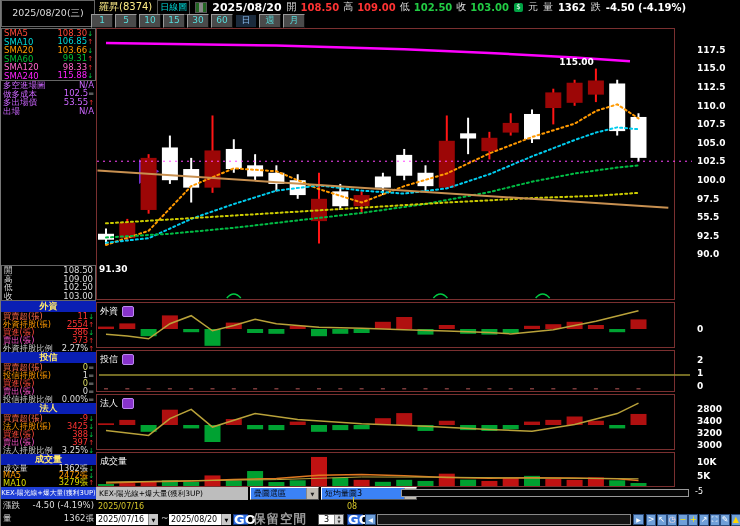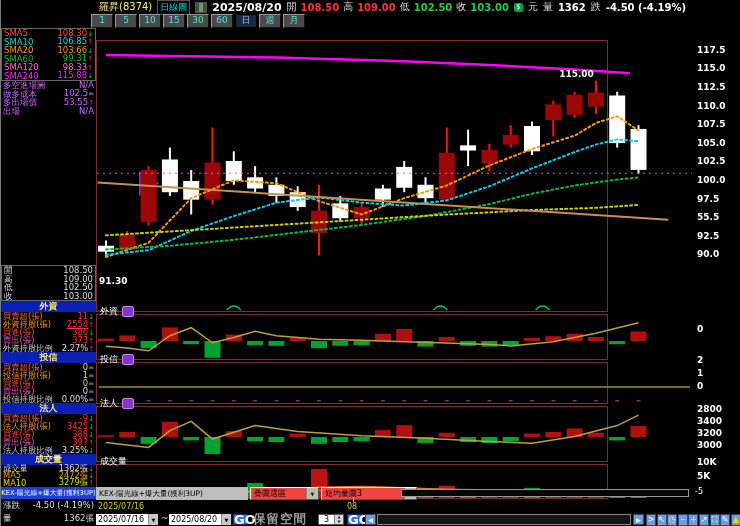--- a/index.html
+++ b/index.html
@@ -31,28 +31,28 @@
   .srow{display:flex;justify-content:space-between;align-items:center;font-size:8.5px;height:8.6px;line-height:8.6px;padding:0 2px;white-space:nowrap;}
   .sec{height:51px;}
   .sec-hd{height:11px;background:#0a1fb4;color:#ffe96a;font-size:9px;line-height:11px;text-align:center;font-weight:bold;}
   .sec .srow{height:8px;line-height:8px;font-size:8.3px;}
   .sec-vol{height:33px;}
   .sec-vol .srow{height:7.3px;line-height:7.3px;}
   #kex-box{height:39px;}
   #kex-header{height:12px;background:#1e3ed6;color:#fff;font-size:6.8px;line-height:12px;text-align:center;white-space:nowrap;overflow:hidden;}
   #kex-rows .srow{height:13px;line-height:13px;font-size:8.5px;color:#ddd;}
   
-  .pnl{position:absolute;left:95px;width:512px;border:1px solid #7a3030;box-sizing:border-box;background:#000;margin-top:12px;}
+  .pnl{position:absolute;left:95px;width:579px;border:1px solid #7a3030;box-sizing:border-box;background:#000;}
   #main-chart{top:28px;height:272px;}
   .pnl-label{position:absolute;color:#fff;font-size:9px;display:flex;gap:4px;align-items:center;z-index:5;}
   .badge{display:inline-block;width:10px;height:9px;background:#8833cc;border:1px solid #bb88ee;border-radius:2px;}
   .yax{position:absolute;left:696px;width:42px;color:#fff;font-size:9px;font-weight:bold;white-space:nowrap;}
   
   #ba-kexname{position:absolute;left:95px;top:487px;width:152px;height:13px;background:#bdbdbd;color:#000;font-size:7.5px;line-height:13px;padding-left:3px;box-sizing:border-box;white-space:nowrap;overflow:hidden;}
-  .combo{position:absolute;top:487px;height:13px;background:#ef4444;border:1px solid #fff;border-right-color:#555;border-bottom-color:#555;box-sizing:border-box;display:flex;align-items:center;justify-content:space-between;font-size:8px;color:#000;padding-left:3px;white-space:nowrap;}
+  .combo{position:absolute;top:487px;height:13px;background:#3b82f6;border:1px solid #fff;border-right-color:#555;border-bottom-color:#555;box-sizing:border-box;display:flex;align-items:center;justify-content:space-between;font-size:8px;color:#000;padding-left:3px;white-space:nowrap;}
   .combo .caret{width:11px;height:100%;background:#c0bcb4;border-left:1px solid #888;font-size:5px;display:flex;align-items:center;justify-content:center;color:#222;}
   #combo1{left:249px;width:69px;}
   #combo2{left:320px;width:96px;}
   #top-slider{position:absolute;left:400px;top:489px;width:288px;height:8px;background:#060606;border:1px solid #999;box-sizing:border-box;}
   #slider-val{position:absolute;left:694px;top:487px;color:#fff;font-size:8px;}
   .xlab{position:absolute;top:502px;color:#d6c62a;font-size:8px;}
   #xlab-start{left:97px;}
   #xlab-month{left:346px;}
   #xtick{position:absolute;left:352px;top:497px;width:1px;height:5px;background:#d6c62a;}
   .datebox{position:absolute;top:514px;width:62px;height:11px;background:#fff;color:#000;font-size:8px;display:flex;align-items:center;justify-content:space-between;padding-left:2px;box-sizing:border-box;}
@@ -72,20 +72,21 @@
   #scroll-left{left:364px;}
   #scroll-right{left:632px;}
   #hscroll{position:absolute;left:376px;top:514px;width:254px;height:11px;background:#141414;border:1px solid #888;box-sizing:border-box;}
   .icon-btn{position:absolute;top:514px;width:10px;height:12px;background:#6f9fd8;border:1px solid #2a4a7a;box-sizing:border-box;font-size:8px;text-align:center;line-height:10px;padding:0;}
   svg{display:block;}
 </style>
 </head>
 <body>
 
 <div id="screen">
+  <div id="tb-left">2025/08/20(三)</div>
   <div id="tb-row1">
     <span id="tb-title">羅昇(8374)</span>
     <span id="tb-charttype">日線圖</span>
     <span class="mini-icon"></span>
     <span id="tb-date">2025/08/20</span>
     <span id="tb-fields">
         <span class="tb-lab">開</span>
         <span class="tb-val" style="color: rgb(255, 51, 51);">108.50</span>
         <span class="tb-lab">高</span>
         <span class="tb-val" style="color: rgb(255, 51, 51);">109.00</span>

